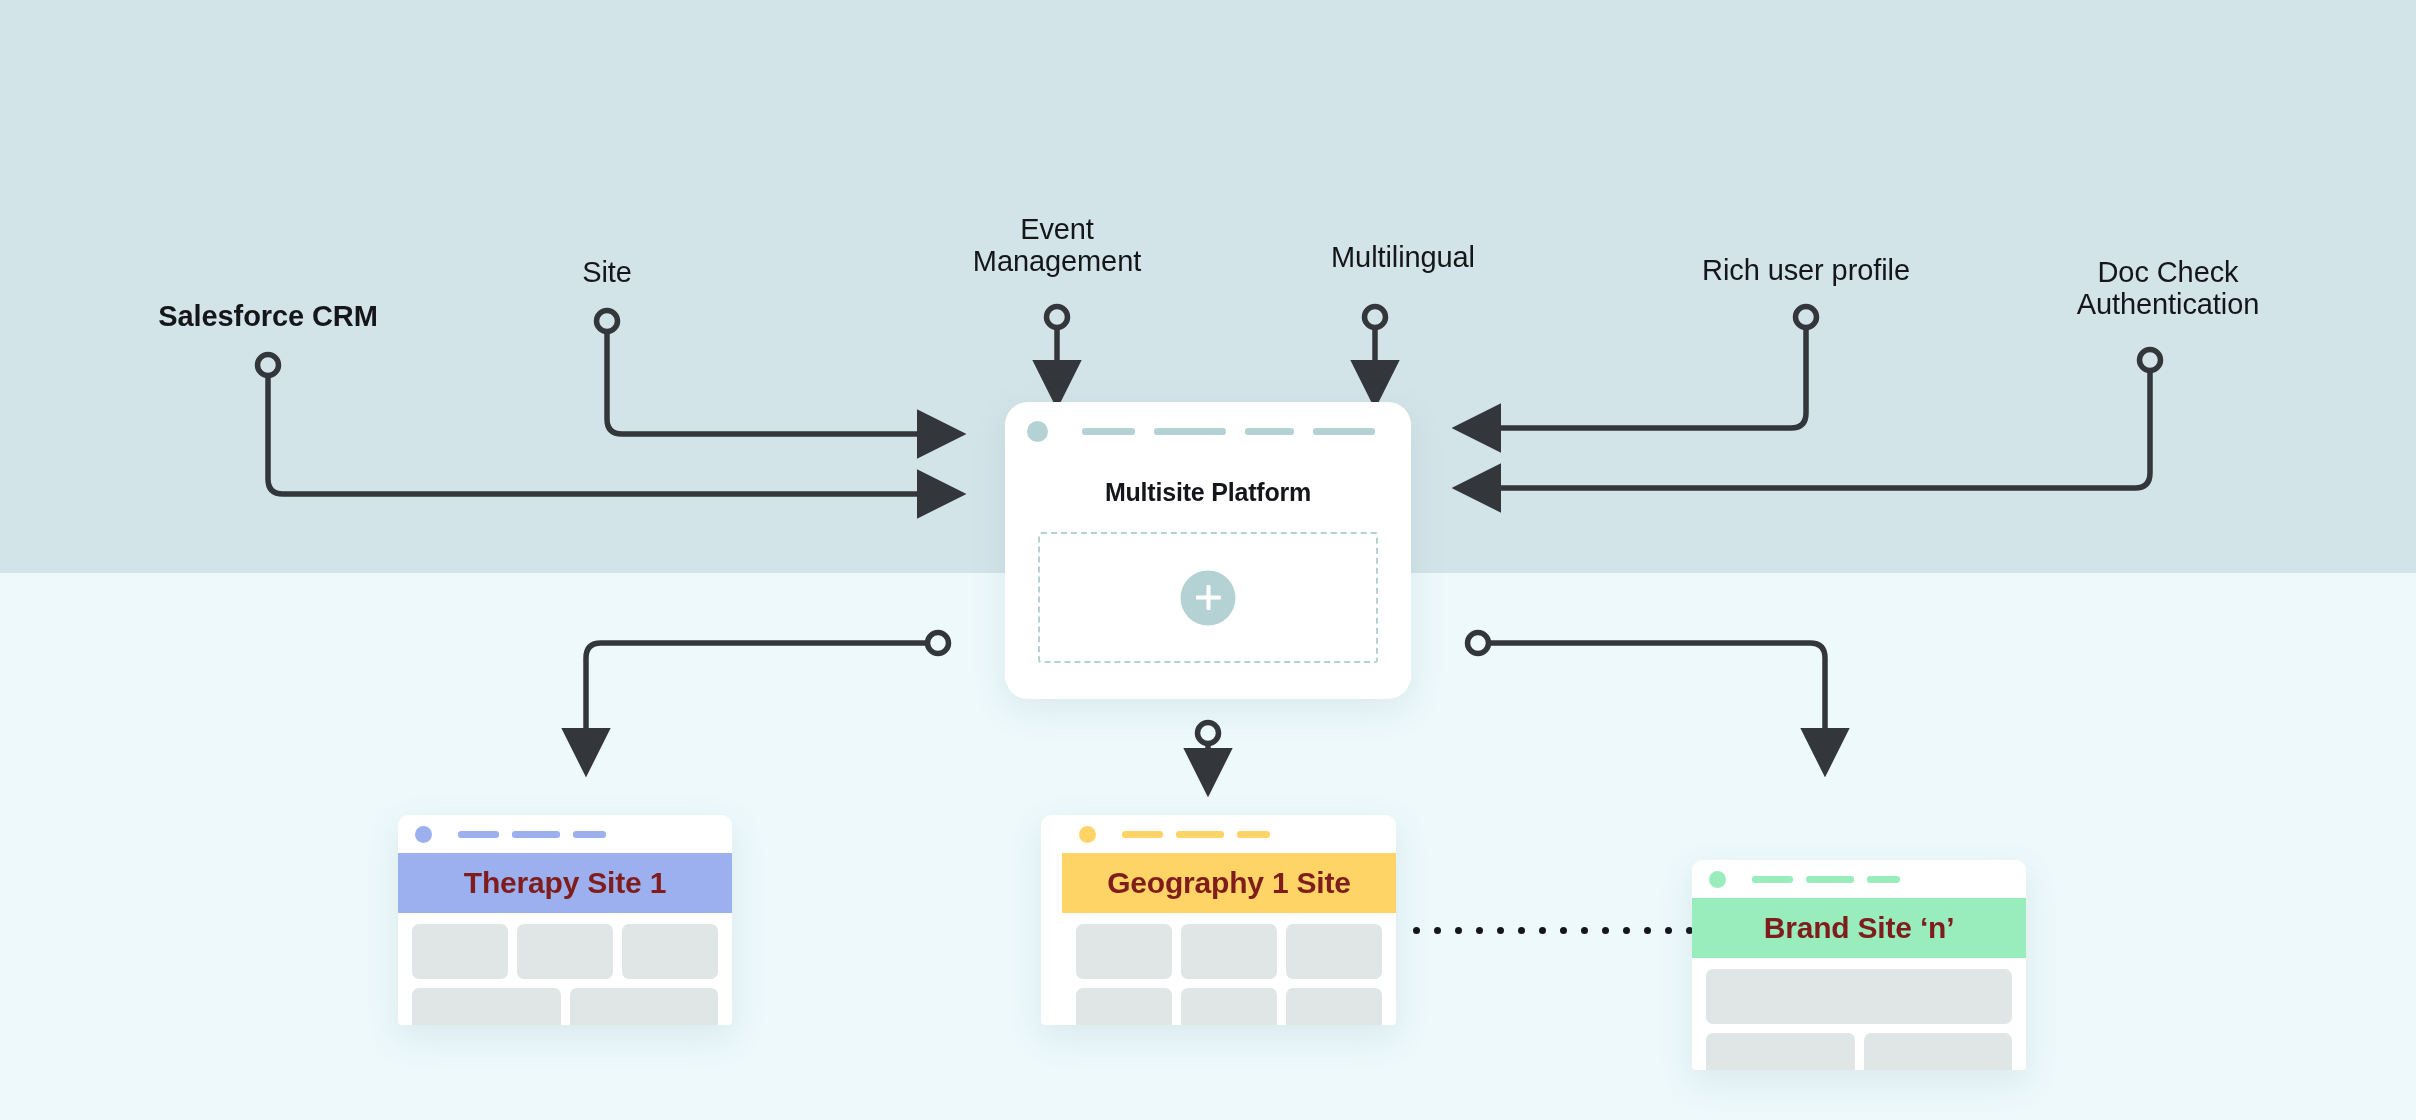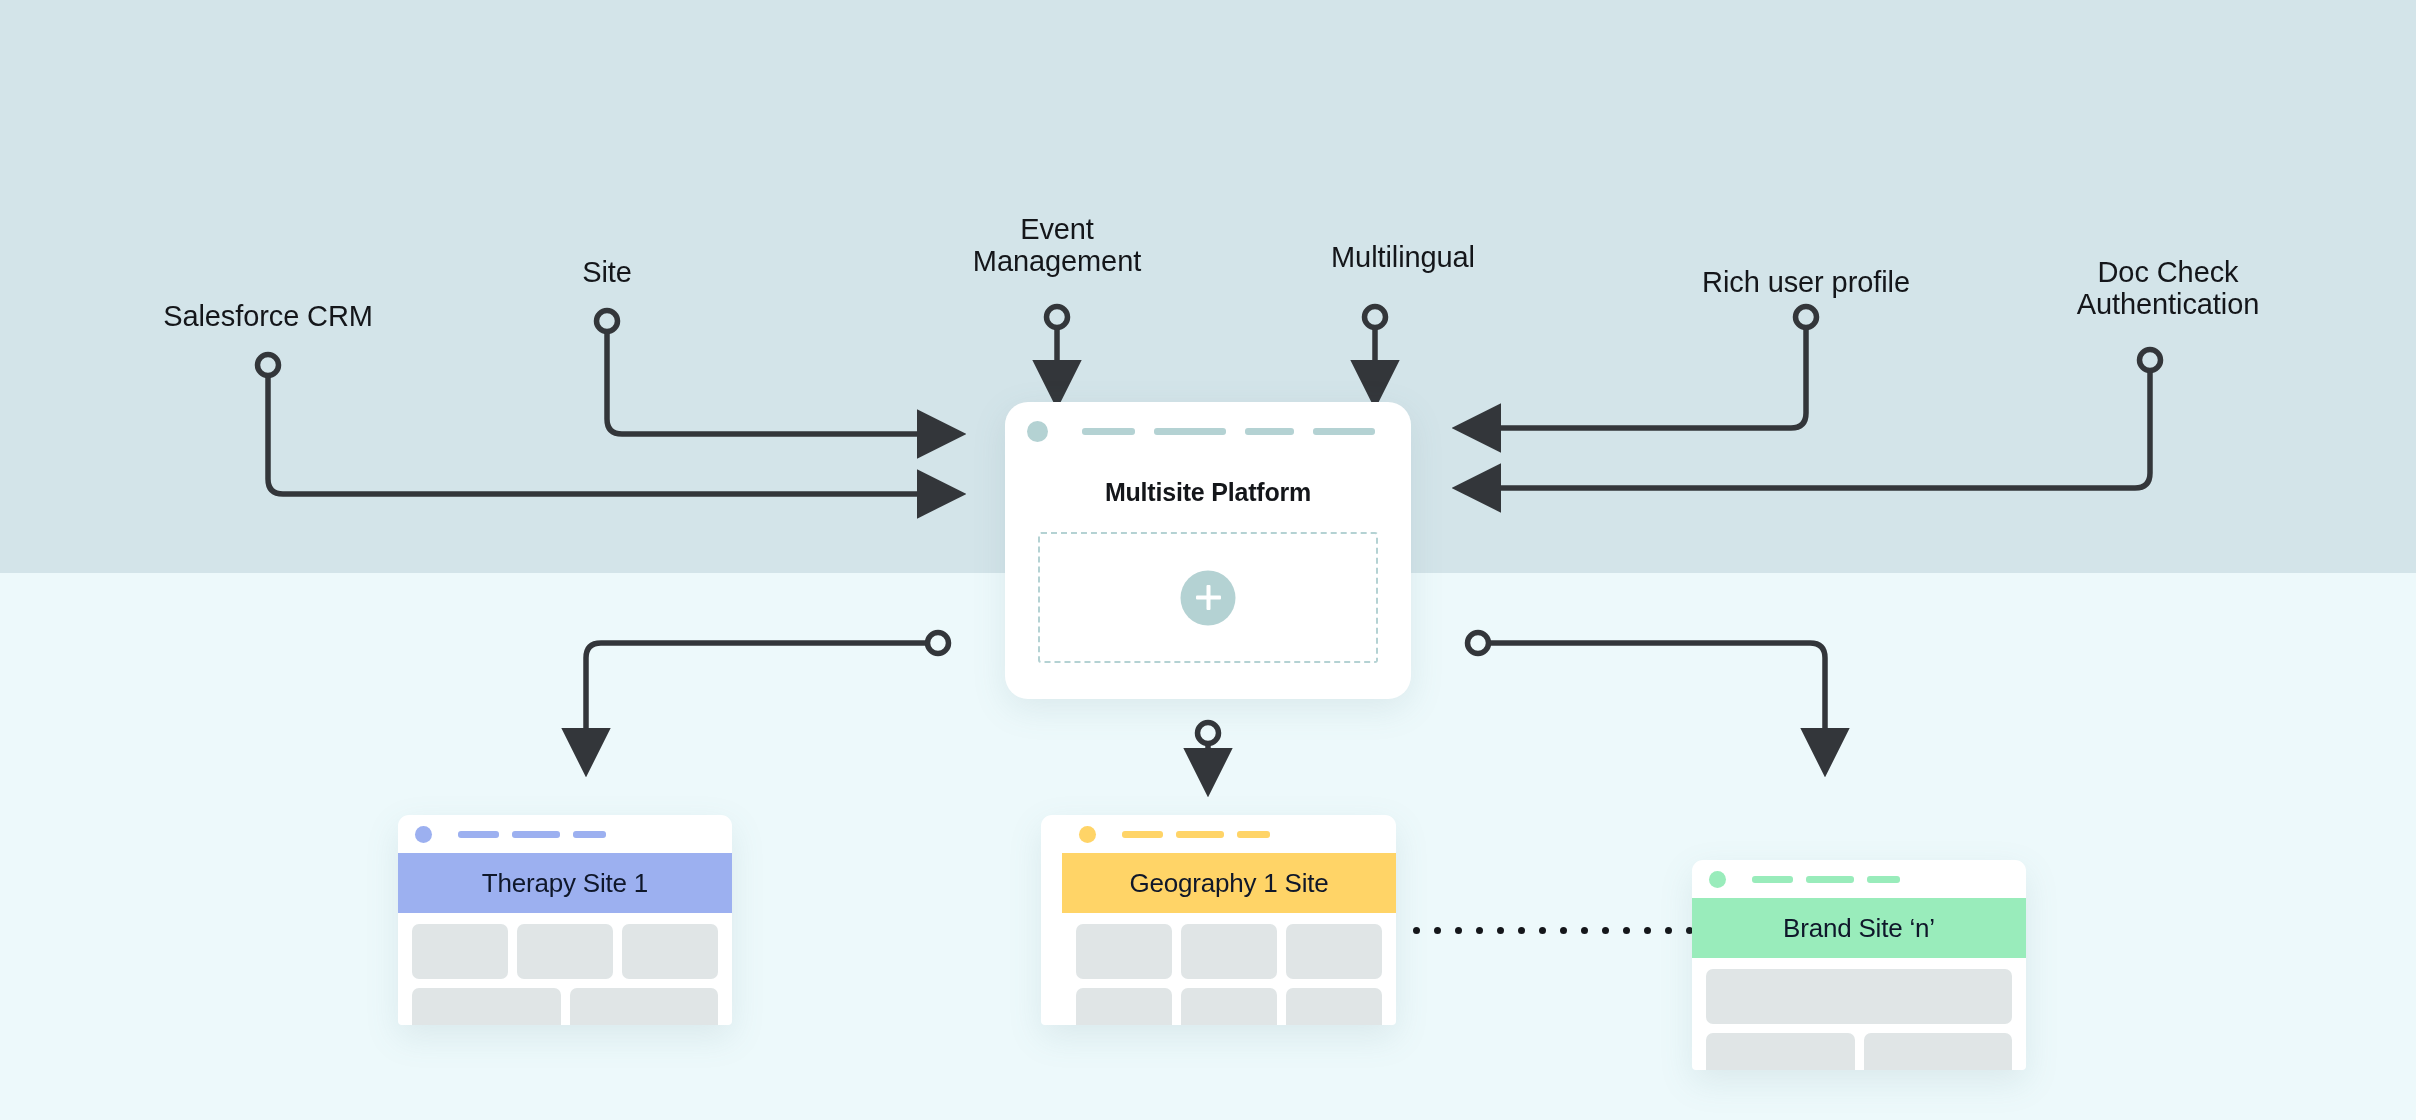--- a/index.html
+++ b/index.html
@@ -167,23 +167,23 @@
   }
   .sc-nav {
     height: 7px;
     border-radius: 3px;
   }
   .sc-banner {
     height: 60px;
     display: flex;
     align-items: center;
     justify-content: center;
-    font-size: 26px;
-    font-weight: 400;
-    color: #0f172a;
+    font-size: 30px;
+    font-weight: 700;
+    color: #7f1d1d;
     letter-spacing: -0.2px;
   }
   .sc-body {
     padding: 11px 14px 0 14px;
     box-sizing: border-box;
   }
   .sc-row {
     display: flex;
     gap: 9px;
     margin-bottom: 9px;
@@ -275,30 +275,30 @@
       </g>
 
       <g>
         <circle cx="1478" cy="643" r="10.5" fill="#edf9fb" stroke="#33363a" stroke-width="5.5"></circle>
         <path d="M1489,643 L1810,643 Q1825,643 1825,658 L1825,740" marker-end="url(#ah-down)"></path>
       </g>
 
     </g>
   </svg>
 
-  <div class="src-label" style="left:93px;  top:300px; width:350px;">Salesforce CRM</div>
+  <div class="src-label" style="left:93px;  top:300px; width:350px;font-weight:bold;">Salesforce CRM</div>
 
   <div class="src-label" style="left:482px; top:256px; width:250px;">Site</div>
 
   <div class="src-label" style="left:907px; top:213px; width:300px;">Event
 Management</div>
 
   <div class="src-label" style="left:1253px; top:241px; width:300px;">Multilingual</div>
 
-  <div class="src-label" style="left:1606px; top:266px; width:400px;">Rich user profile</div>
+  <div class="src-label" style="left:1606px; top:254px; width:400px;">Rich user profile</div>
 
   <div class="src-label" style="left:1968px; top:256px; width:400px;">Doc Check
 Authentication</div>
 
   <div class="platform-card">
     <div class="pc-topbar">
       <span class="pc-dot"></span>
       <span class="pc-navs">
         <i class="pc-nav" style="width:53px"></i>
         <i class="pc-nav" style="width:72px"></i>

